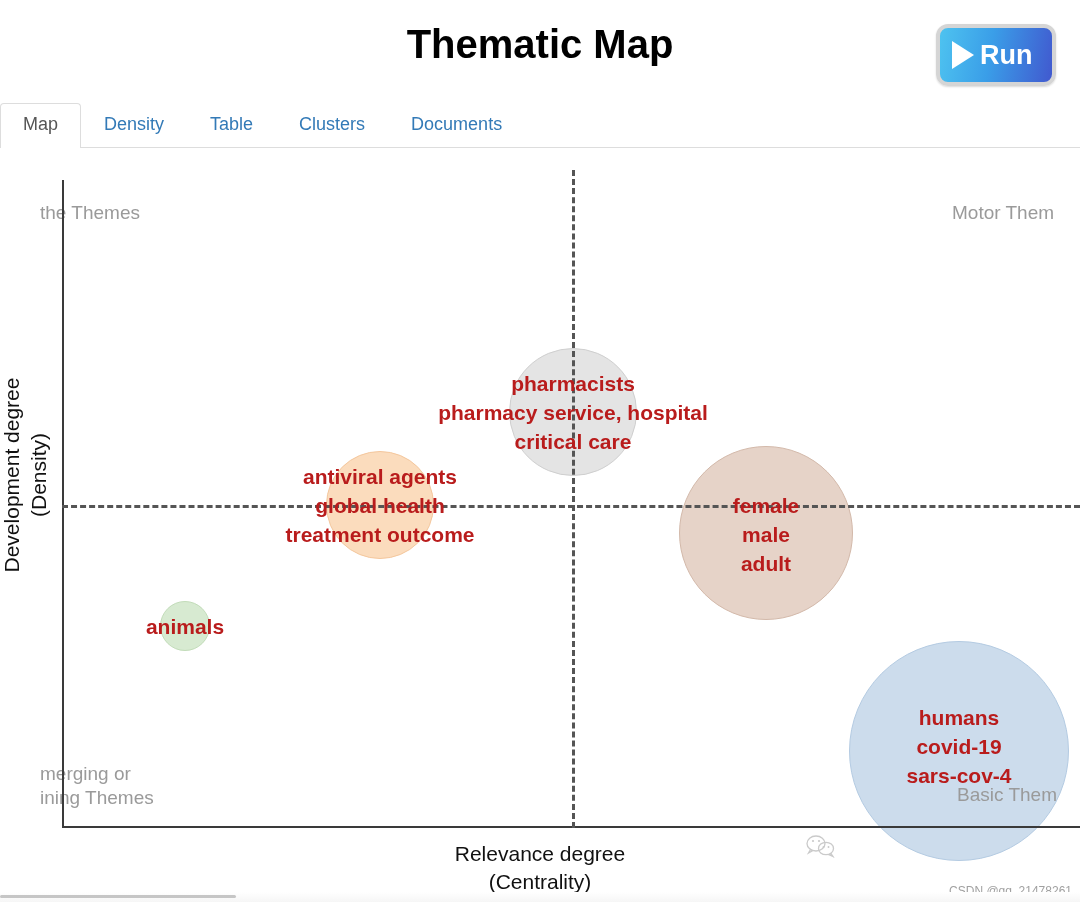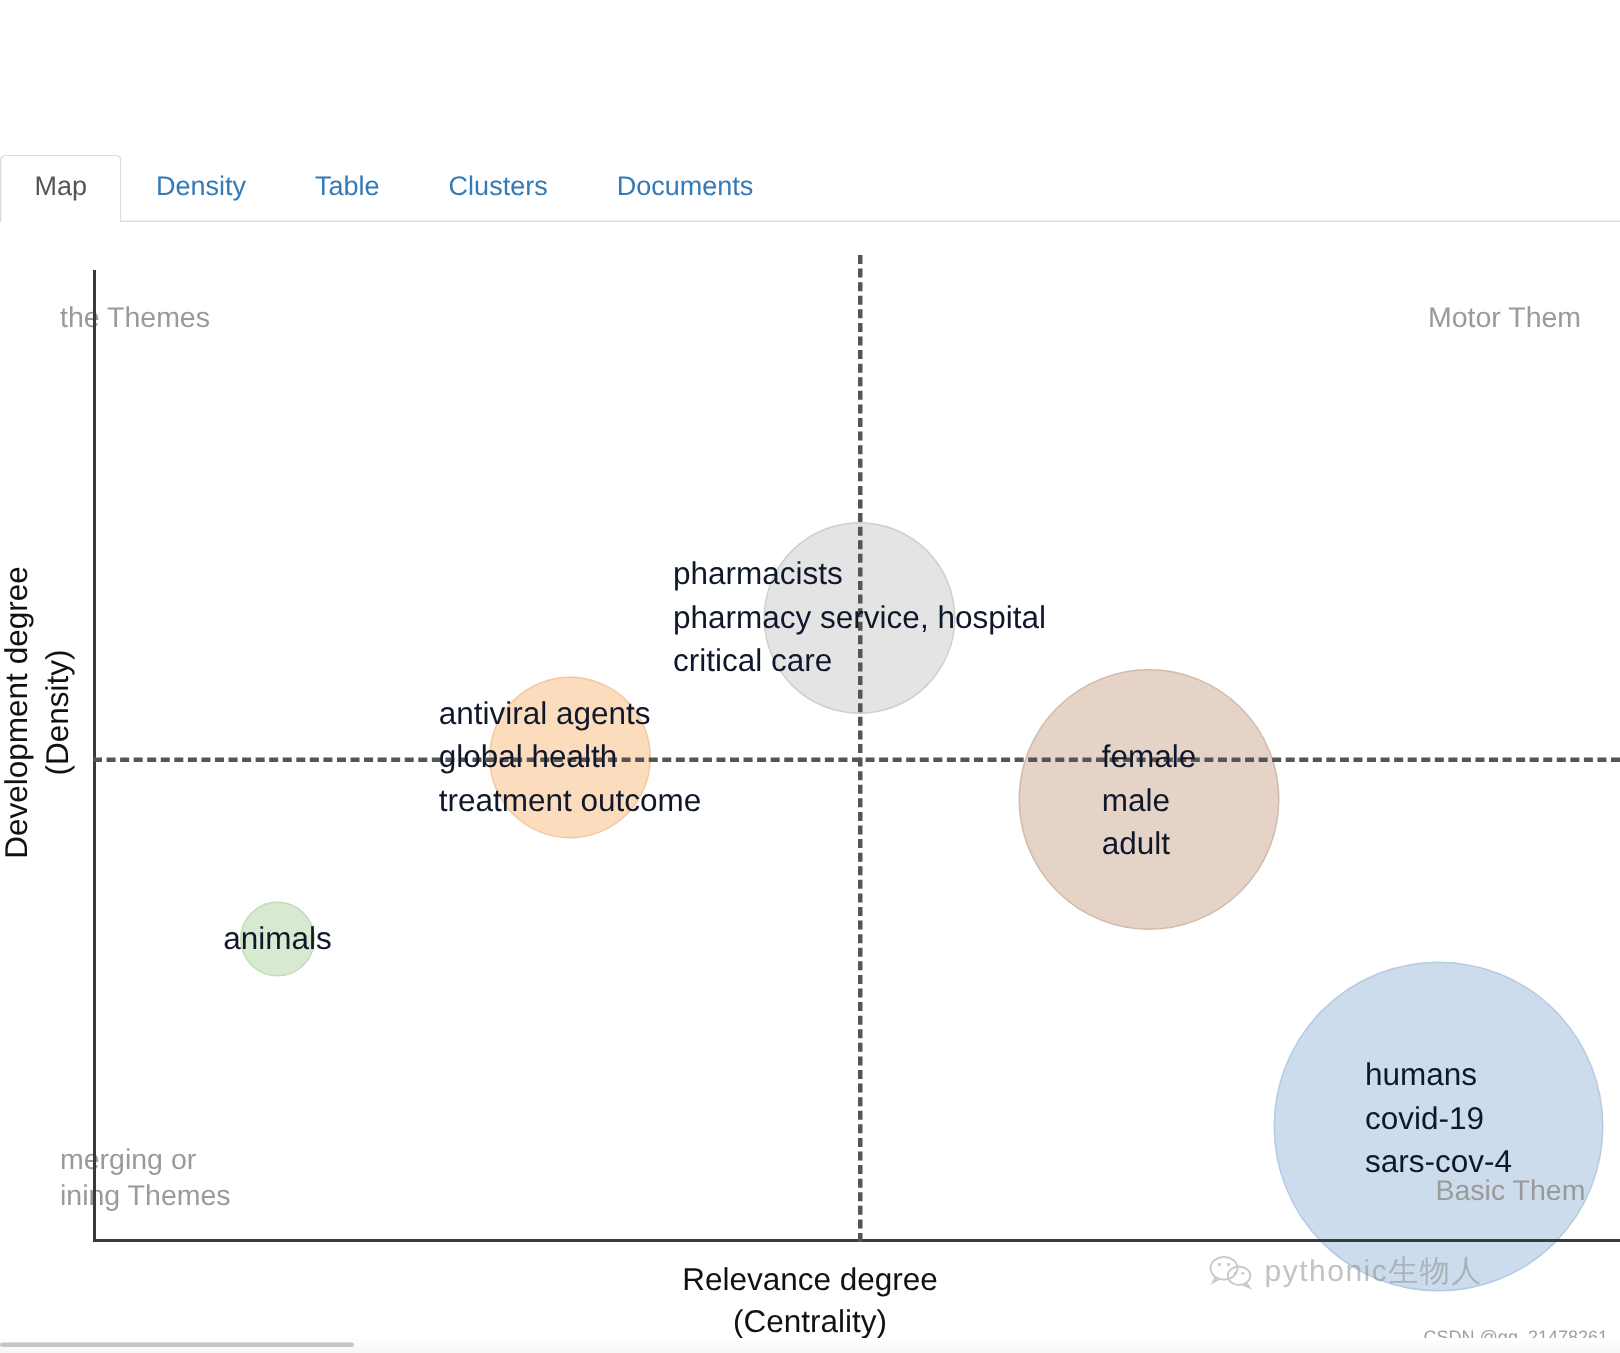--- a/index.html
+++ b/index.html
@@ -171,26 +171,27 @@
   
   .bubble {
     position: absolute;
     border-radius: 50%;
     transform: translate(-50%, -50%);
     cursor: pointer;
   }
   .bubble-label {
     position: absolute;
     transform: translate(-50%, -50%);
-    text-align: left;
-    color: #0f172a;
+    text-align: center;
+    color: #b91c1c;
     font-size: 21px;
     line-height: 29px;
     white-space: nowrap;
     pointer-events: none;
+    font-weight: bold;
   }
 
   
   .xaxis-title {
     position: absolute;
     left: 0; right: 0;
     top: 692px;
     text-align: center;
     font-size: 21px;
     line-height: 28px;
@@ -250,20 +251,28 @@
     height: 3px;
     background: #c6c6c6;
     border-radius: 2px;
   }
 </style>
 </head>
 <body>
 
 <div id="app">
 
+  <div class="header">
+    <div class="page-title">Thematic Map</div>
+
+    <div class="run-button">
+      <span class="run-play"></span>
+      <span class="run-label">Run</span>
+    </div>
+  </div>
 
   <div class="tabbar">
     <div class="tabs">
       <div class="tab active">Map</div>
       <div class="tab">Density</div>
       <div class="tab">Table</div>
       <div class="tab">Clusters</div>
       <div class="tab">Documents</div>
     </div>
   </div>
@@ -331,21 +340,20 @@
       <svg width="30" height="24" viewBox="0 0 30 24">
         <ellipse cx="10" cy="9.5" rx="9" ry="7.5" fill="none" stroke="#9a9a9a" stroke-width="1.3"></ellipse>
         <path d="M4.5 15.5 L2.5 19 L6.5 16.8 Z" fill="none" stroke="#9a9a9a" stroke-width="1.3"></path>
         <circle cx="7" cy="7" r="1.1" fill="#9a9a9a"></circle>
         <circle cx="13" cy="7" r="1.1" fill="#9a9a9a"></circle>
         <ellipse cx="20" cy="14.5" rx="7.5" ry="6.2" fill="none" stroke="#9a9a9a" stroke-width="1.3"></ellipse>
         <path d="M25 19.5 L27 22.4 L23.3 20.8 Z" fill="none" stroke="#9a9a9a" stroke-width="1.3"></path>
         <circle cx="17.5" cy="13" r="0.95" fill="#9a9a9a"></circle>
         <circle cx="22.5" cy="13" r="0.95" fill="#9a9a9a"></circle>
       </svg>
-      <span class="wm-text">pythonic生物人</span>
     </div>
     <div class="csdn-tag">CSDN @qq_21478261</div>
   </div>
 
   <div class="bottom-bar">
     <div class="bottom-scroll"></div>
   </div>
 
 </div>
 

